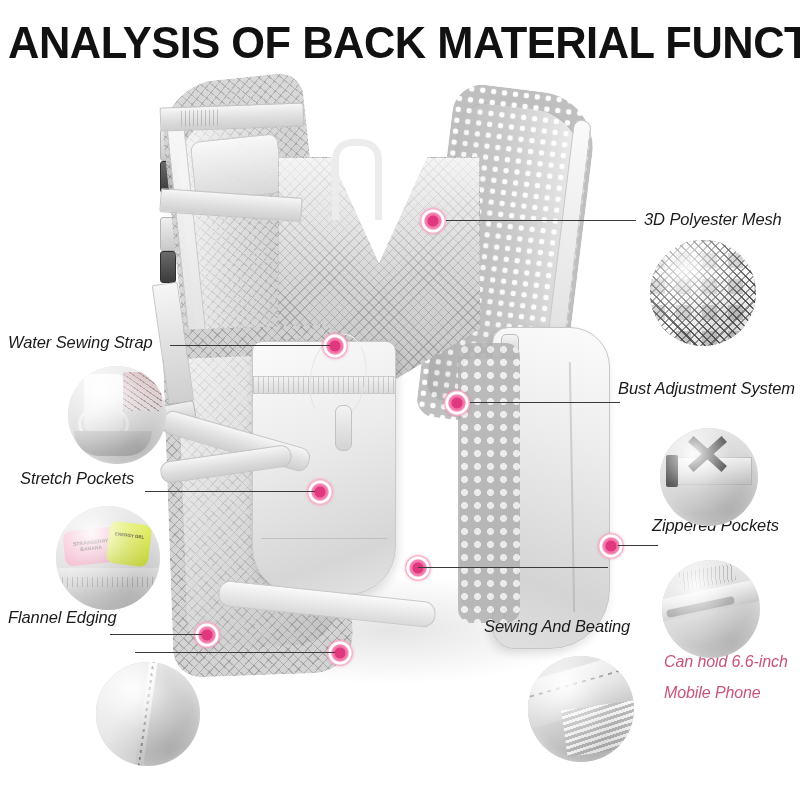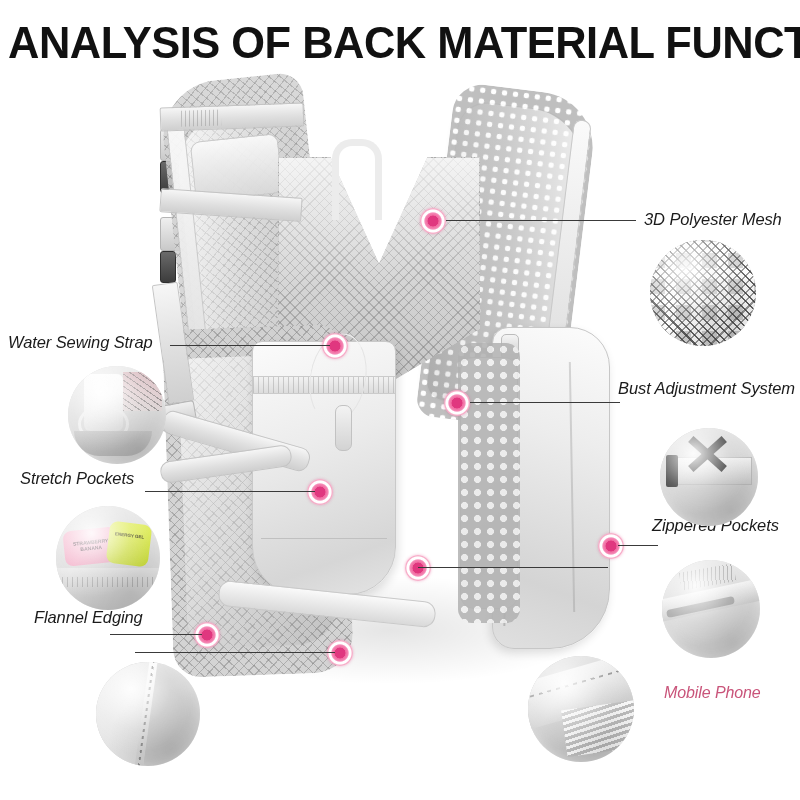--- a/index.html
+++ b/index.html
@@ -240,23 +240,25 @@
   <div class="label" style="left:644px;top:210px;">3D Polyester Mesh</div>
 
   <div class="label" style="left:8px;top:333px;">Water Sewing Strap</div>
 
   <div class="label" style="left:618px;top:379px;">Bust Adjustment System</div>
 
   <div class="label" style="left:20px;top:469px;">Stretch Pockets</div>
 
   <div class="label" style="left:652px;top:516px;">Zippered Pockets</div>
 
-  <div class="label" style="left:8px;top:608px;margin-left:26px;">Flannel Edging</div>
-
-
+  <div class="label" style="left:8px;top:608px;">Flannel Edging</div>
+
+  <div class="label" style="left:484px;top:617px;">Sewing And Beating</div>
+
+  <div class="label pink" style="left:664px;top:650px;">Can hold 6.6-inch</div>
   <div class="label pink" style="left:664px;top:673px;margin-top:8px;">Mobile Phone</div>
 
   <div class="inset" style="left:650px;top:240px;width:106px;height:106px;">
     <div class="mesh-grid"></div>
     <div class="sheen"></div>
   </div>
 
   <div class="inset" style="left:68px;top:366px;width:98px;height:98px;background:#dedede;">
     <div style="position:absolute;left:16%;top:8%;width:40%;height:58%;
                 background:linear-gradient(170deg,#fdfdfd,#e6e6e6);border-radius:6px;"></div>

